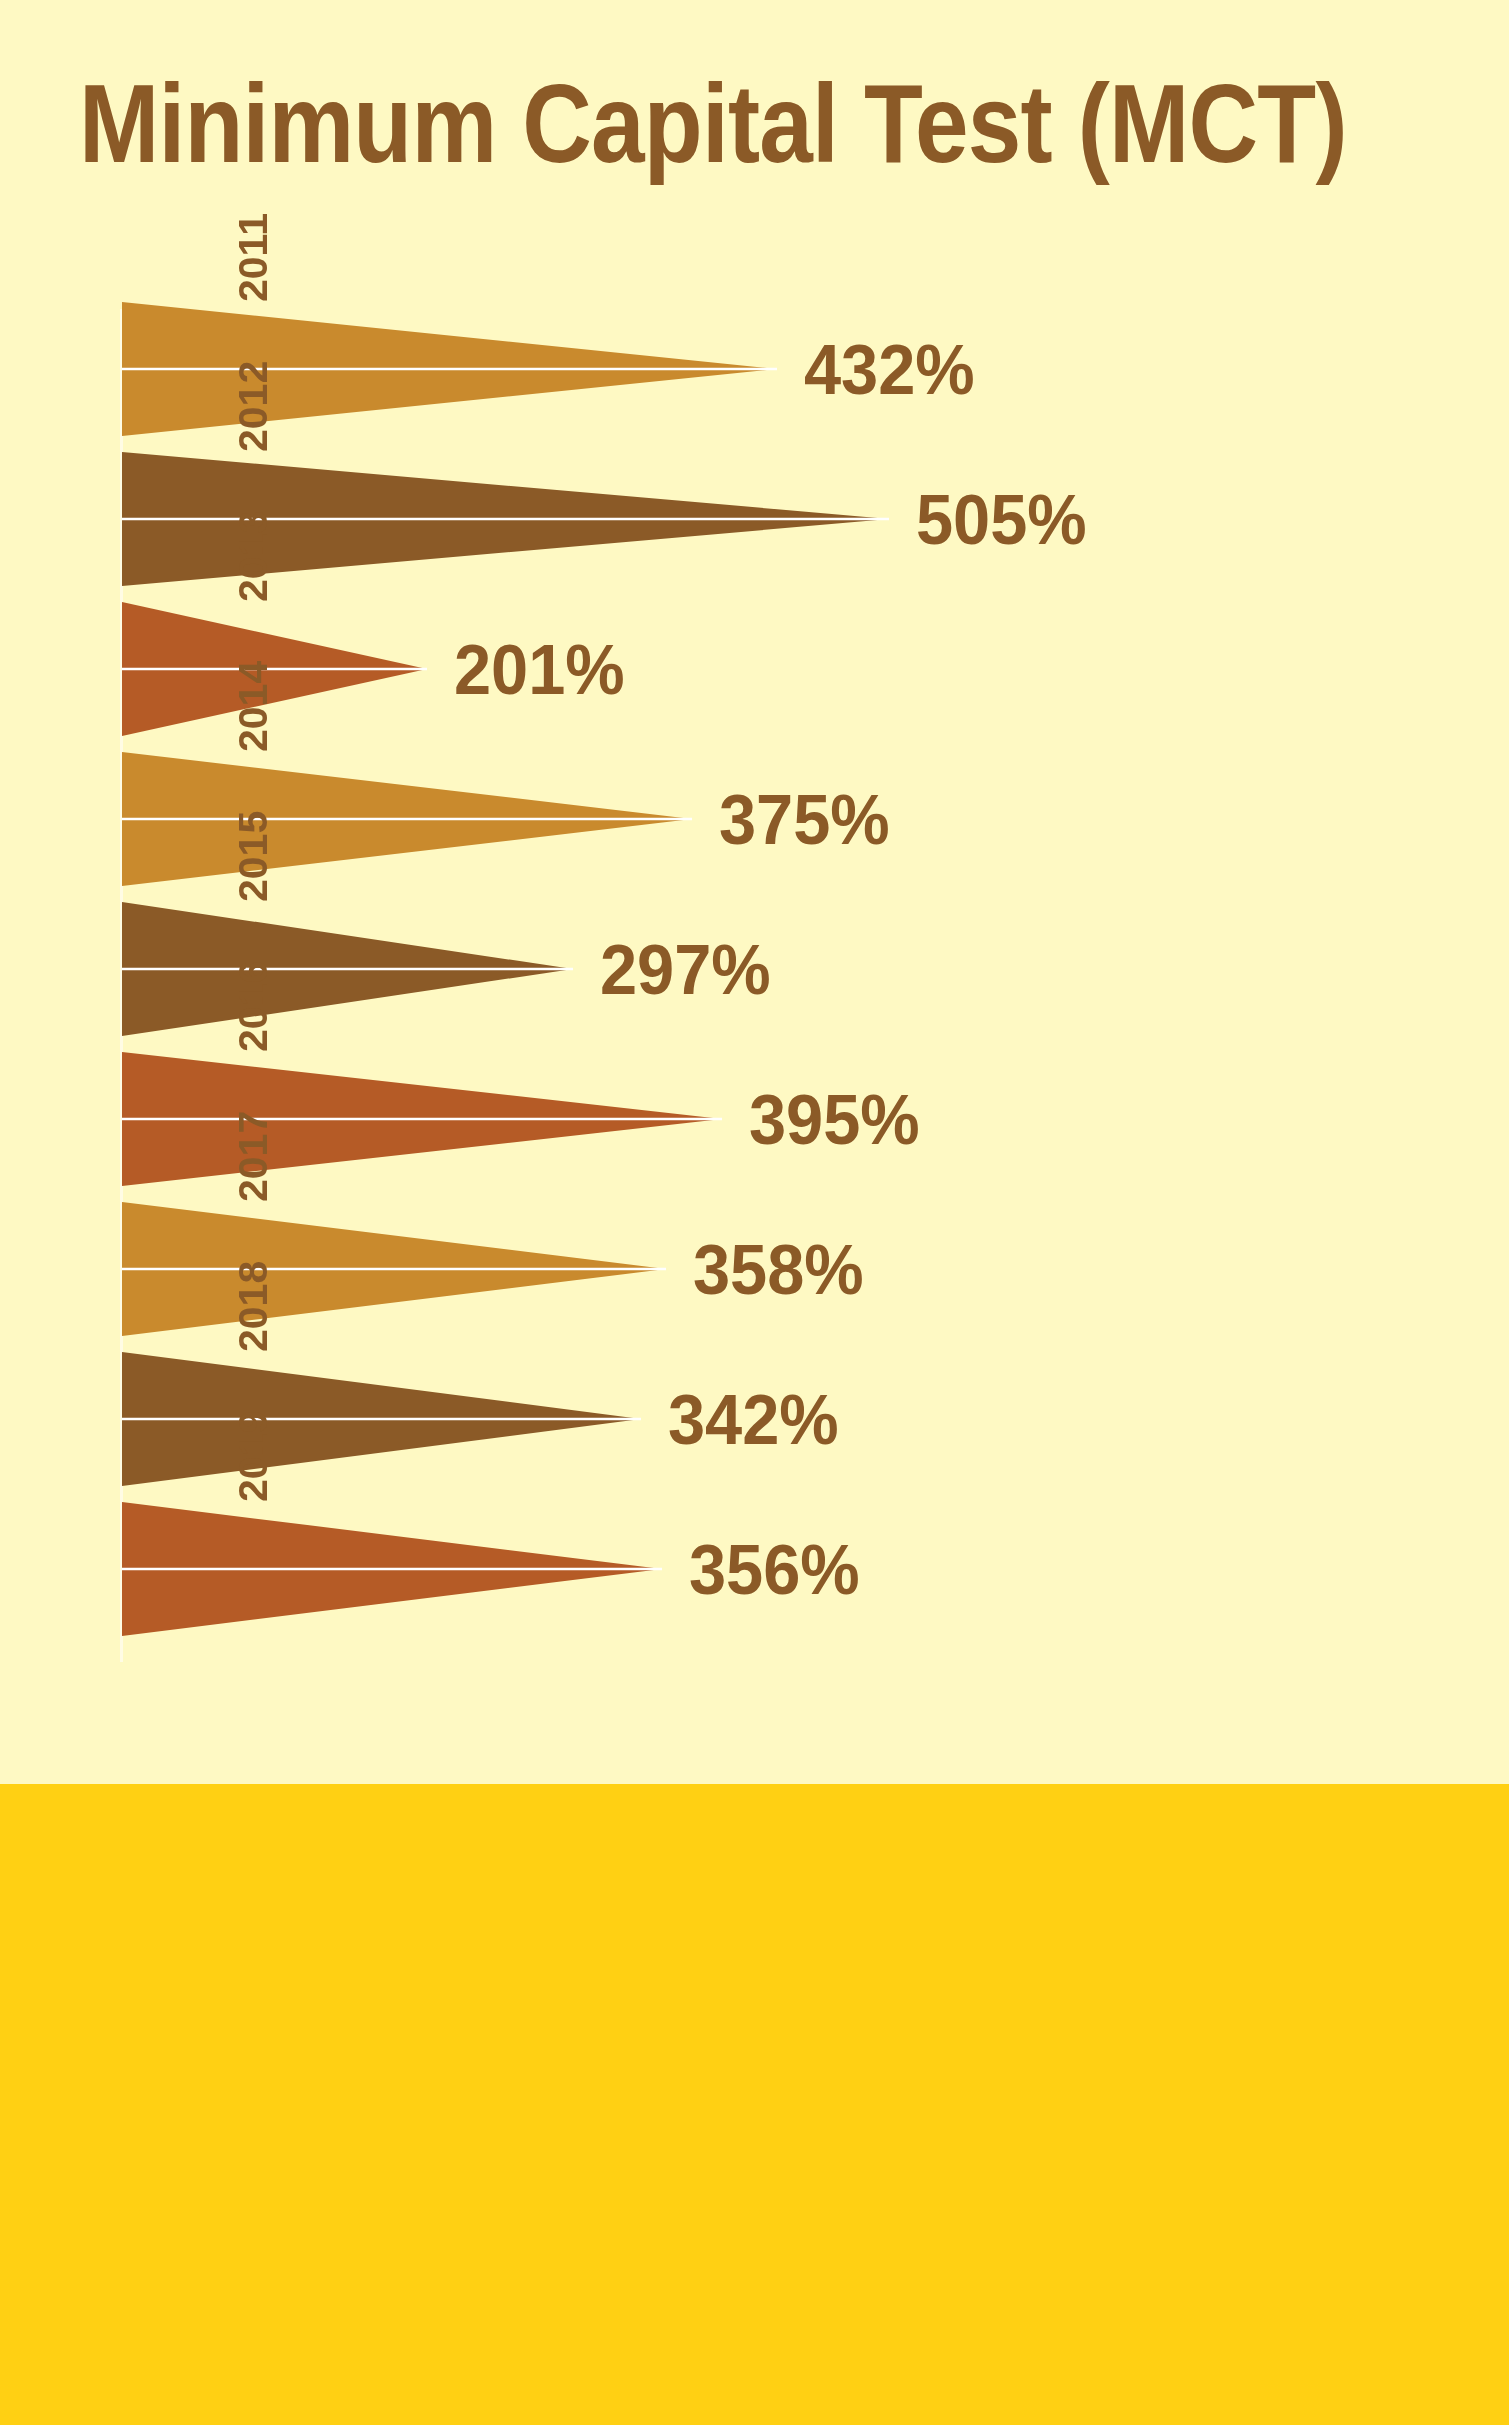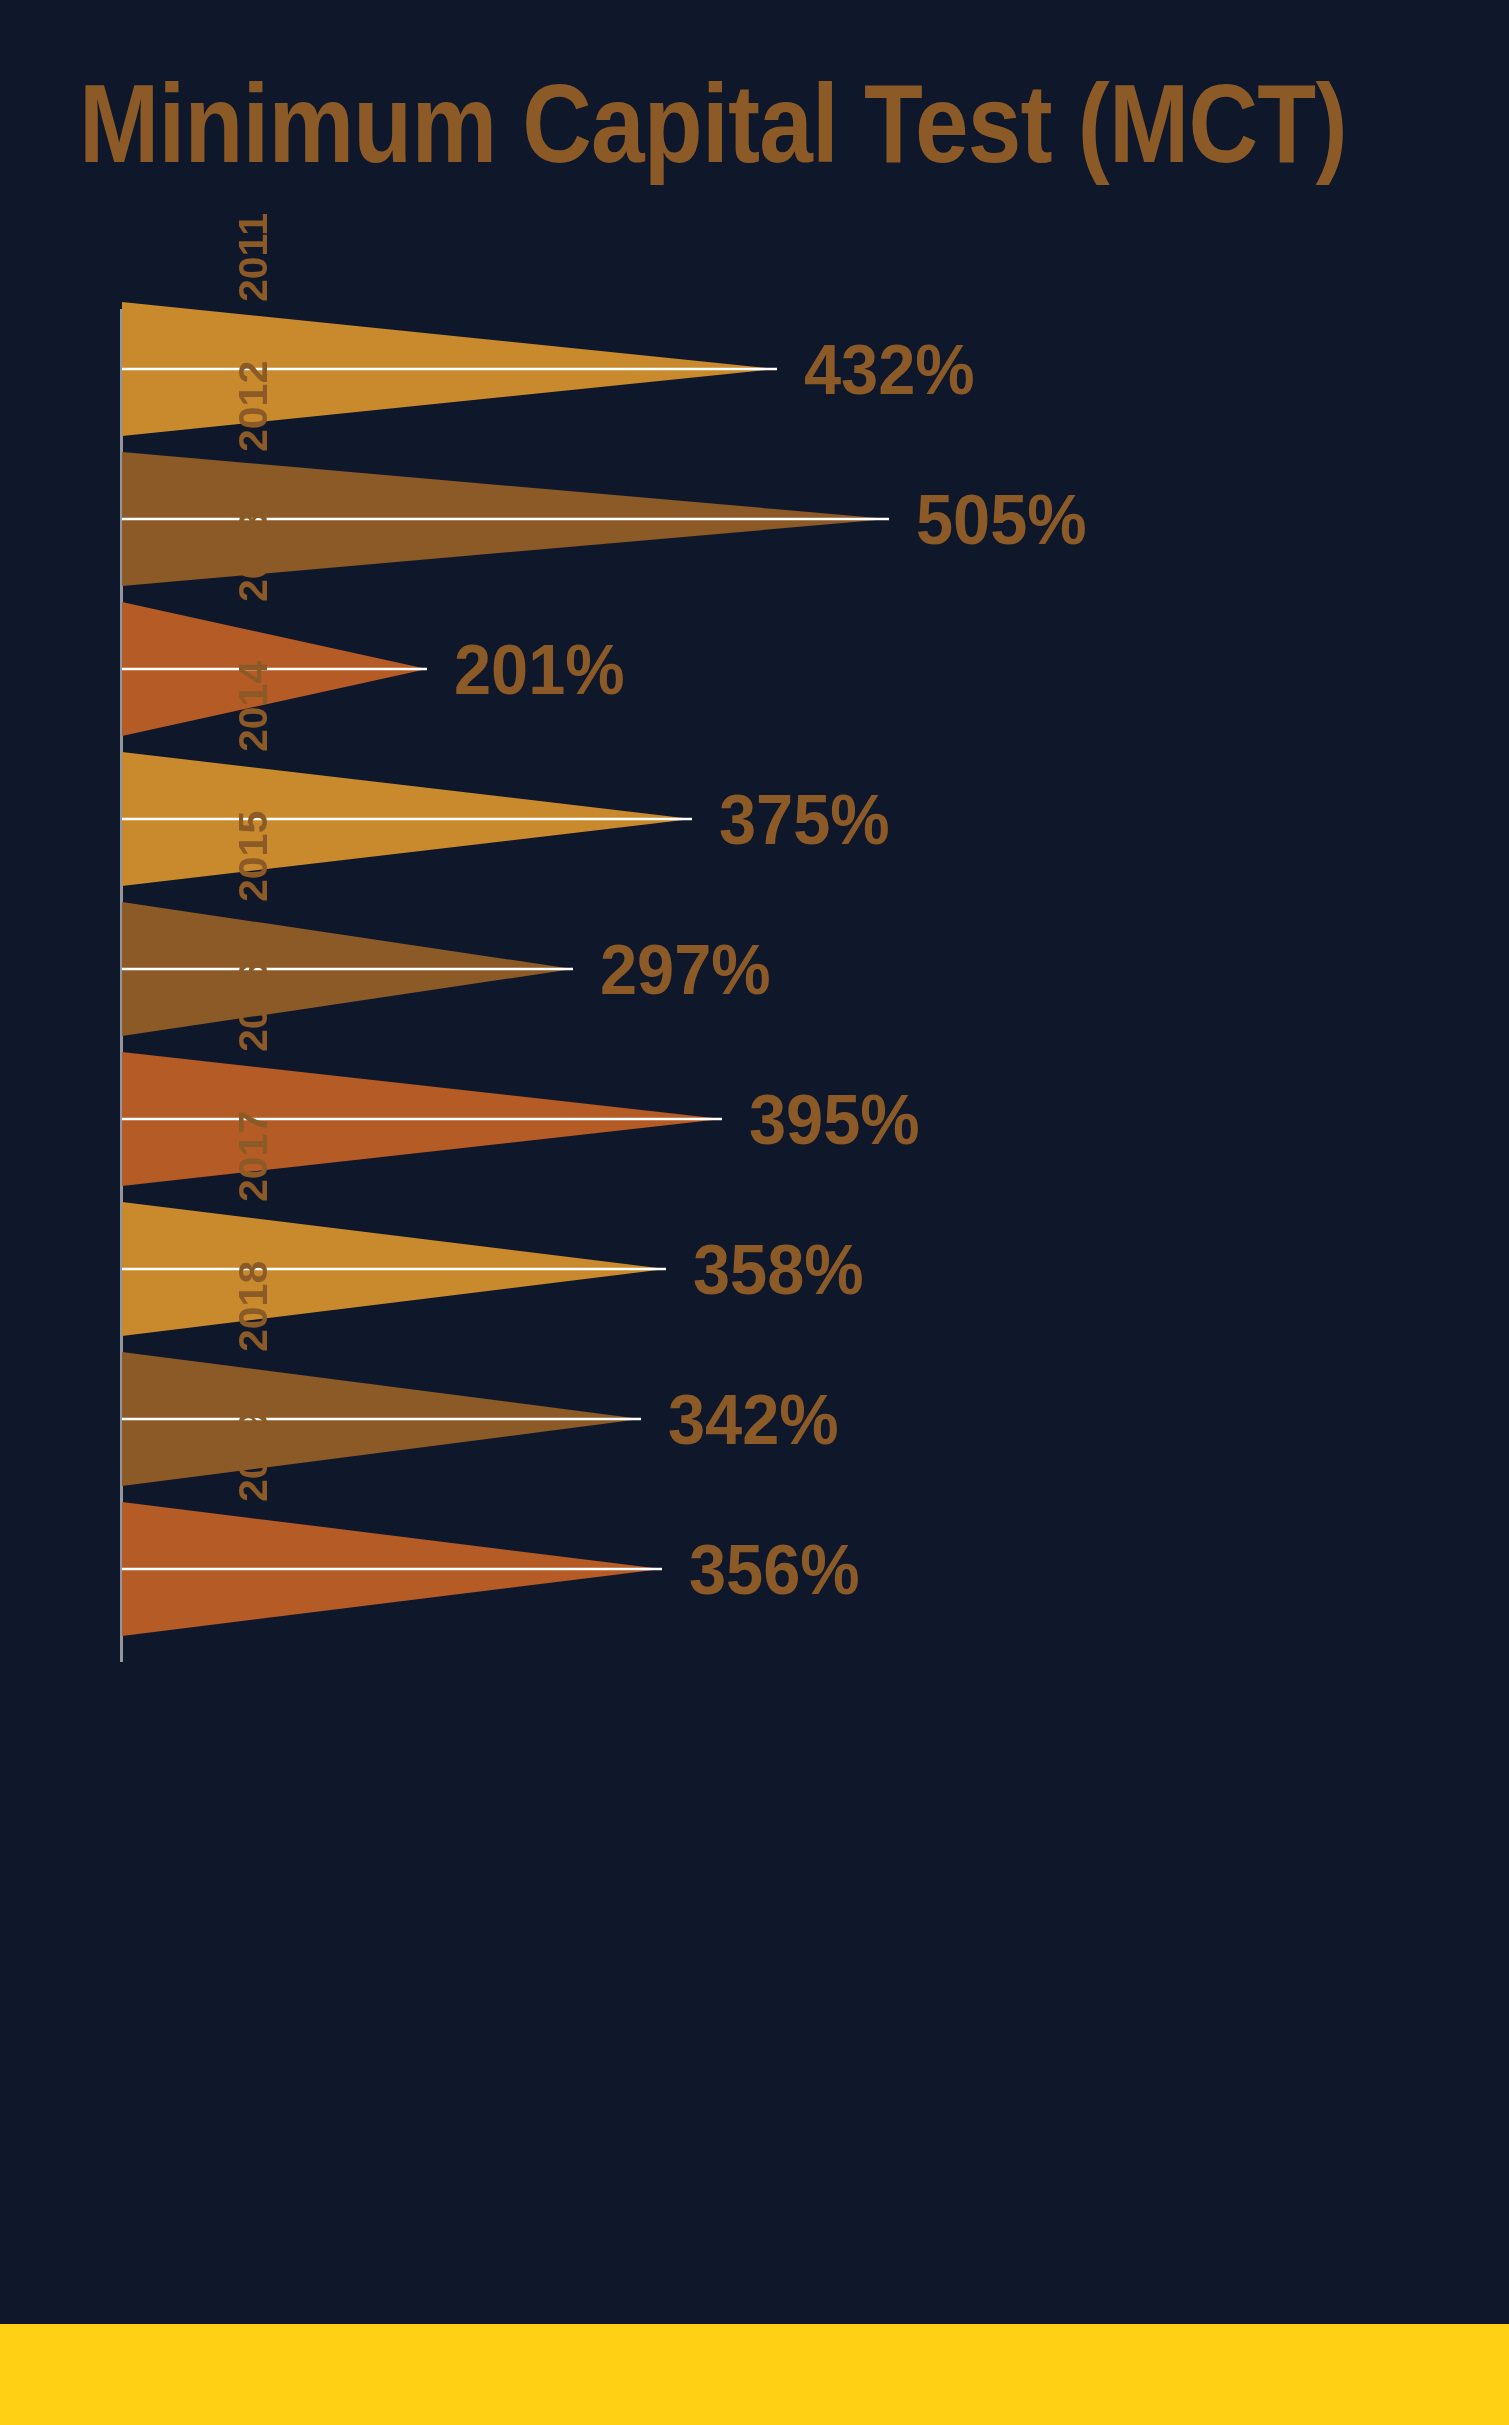--- a/index.html
+++ b/index.html
@@ -7,22 +7,22 @@
     margin: 0;
     padding: 0;
     background: #FFD013;
   }
   body {
     font-family: "Liberation Sans", sans-serif;
   }
   #poster {
     position: relative;
     width: 1510px;
-    height: 2324px;
-    background: #0f172a;
+    height: 1784px;
+    background: #fef9c3;
     overflow: hidden;
     text-align: center;
   }
 
   
   #chart-title {
     position: absolute;
     left: 79px;
     top: 61px;
     width: 1366px;

